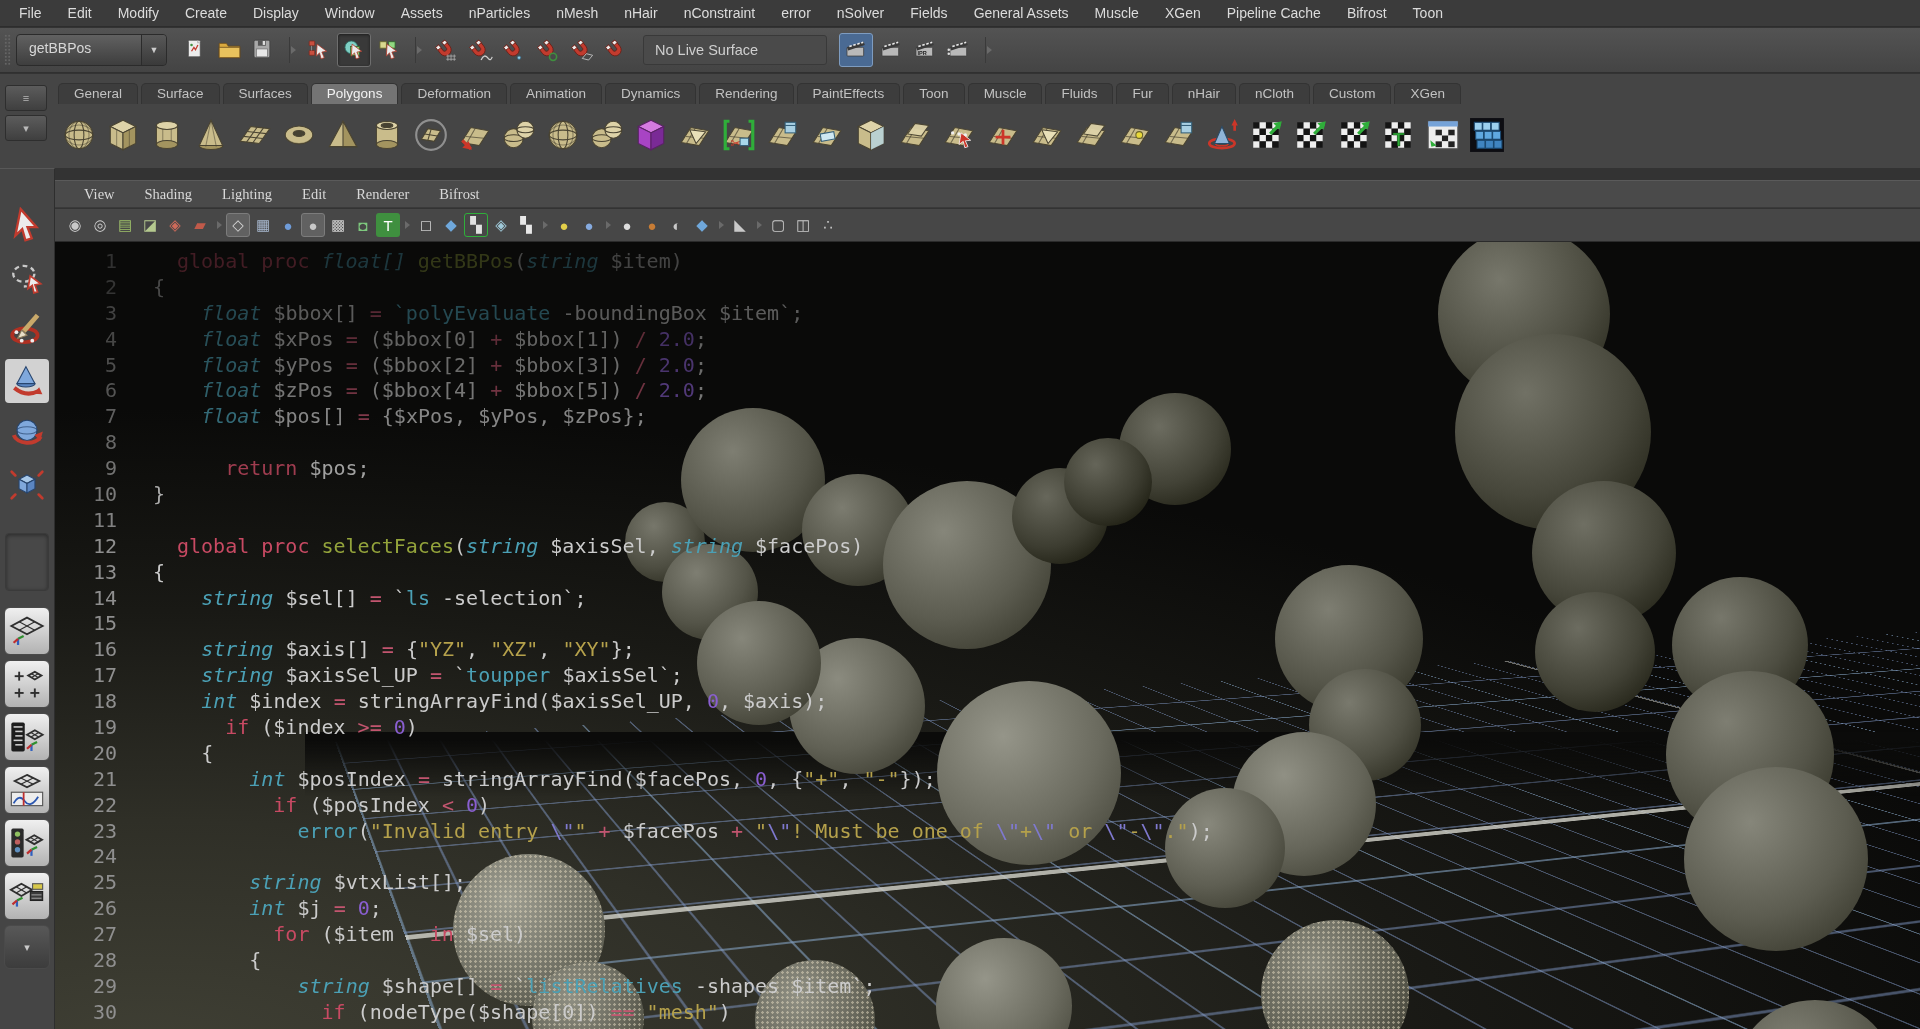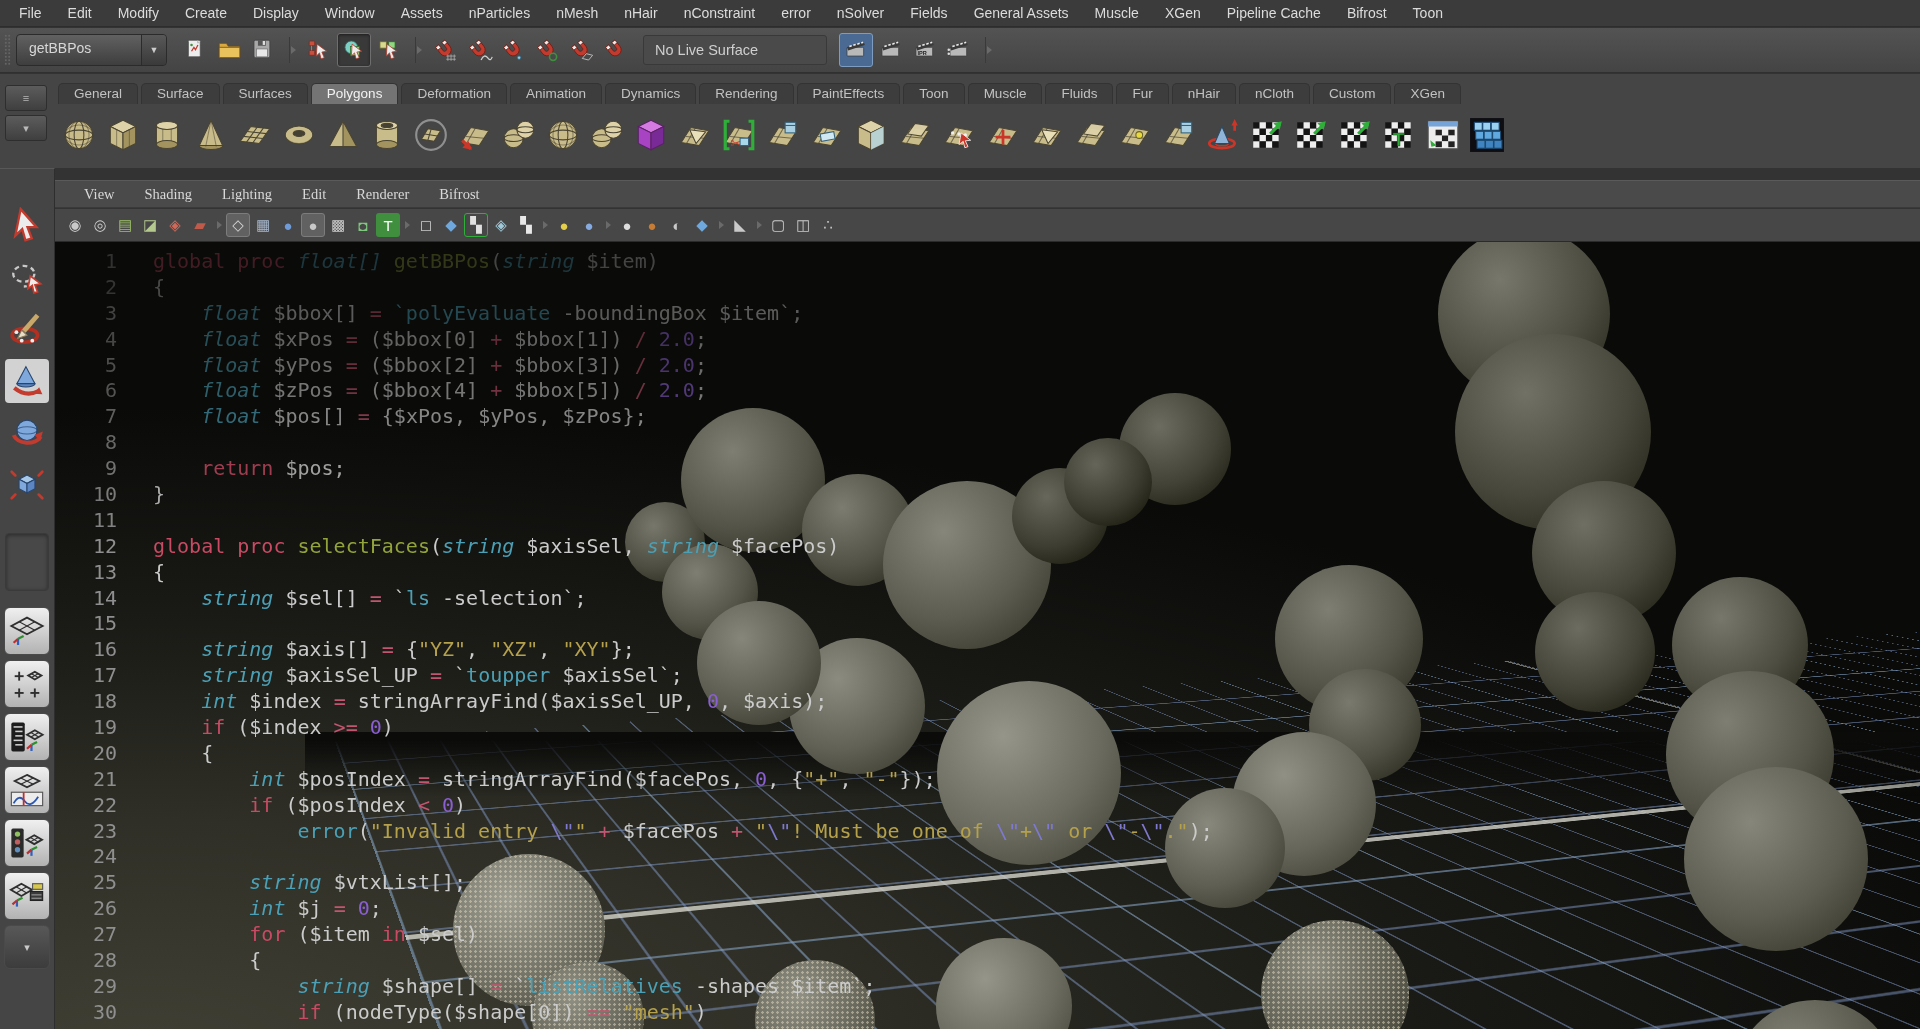--- a/index.html
+++ b/index.html
@@ -87,21 +87,21 @@
   #spheres{position:absolute;inset:0;z-index:3;}
   .sphere{position:absolute;border-radius:50%;}
   .sphere.dotted::after{content:"";position:absolute;inset:0;border-radius:50%;
       background-image:radial-gradient(circle, rgba(228,218,192,.5) 1px, transparent 1.5px);
       background-size:5px 5px;}
   
   #code{position:absolute;left:0;top:7px;z-index:6;font-family:"DejaVu Sans Mono",monospace;
       font-size:20px;pointer-events:none;white-space:pre;}
   .code-line{display:flex;height:25.9px;line-height:25.9px;}
   .ln{width:62px;text-align:right;margin-right:36px;color:#8f8f8f;flex:none;}
-  .seg-kw{color:#c84a63;} .seg-type{color:#4ba0b5;font-style:italic;} .seg-fn{color:#93a33b;}
+  .seg-kw{color:#c84a63;margin-left:24px;} .seg-type{color:#4ba0b5;font-style:italic;} .seg-fn{color:#93a33b;}
   .seg-cmd{color:#4ba0b5;} .seg-str{color:#b5a14b;} .seg-esc{color:#7f79cf;}
   .seg-num{color:#8a5fd1;} .seg-op{color:#c2556f;} .seg-p{color:#cbcbcb;}
 </style>
 </head>
 <body>
 
 <div id="menubar">
     <span class="menu-item">File</span>
     <span class="menu-item">Edit</span>
     <span class="menu-item">Modify</span>

